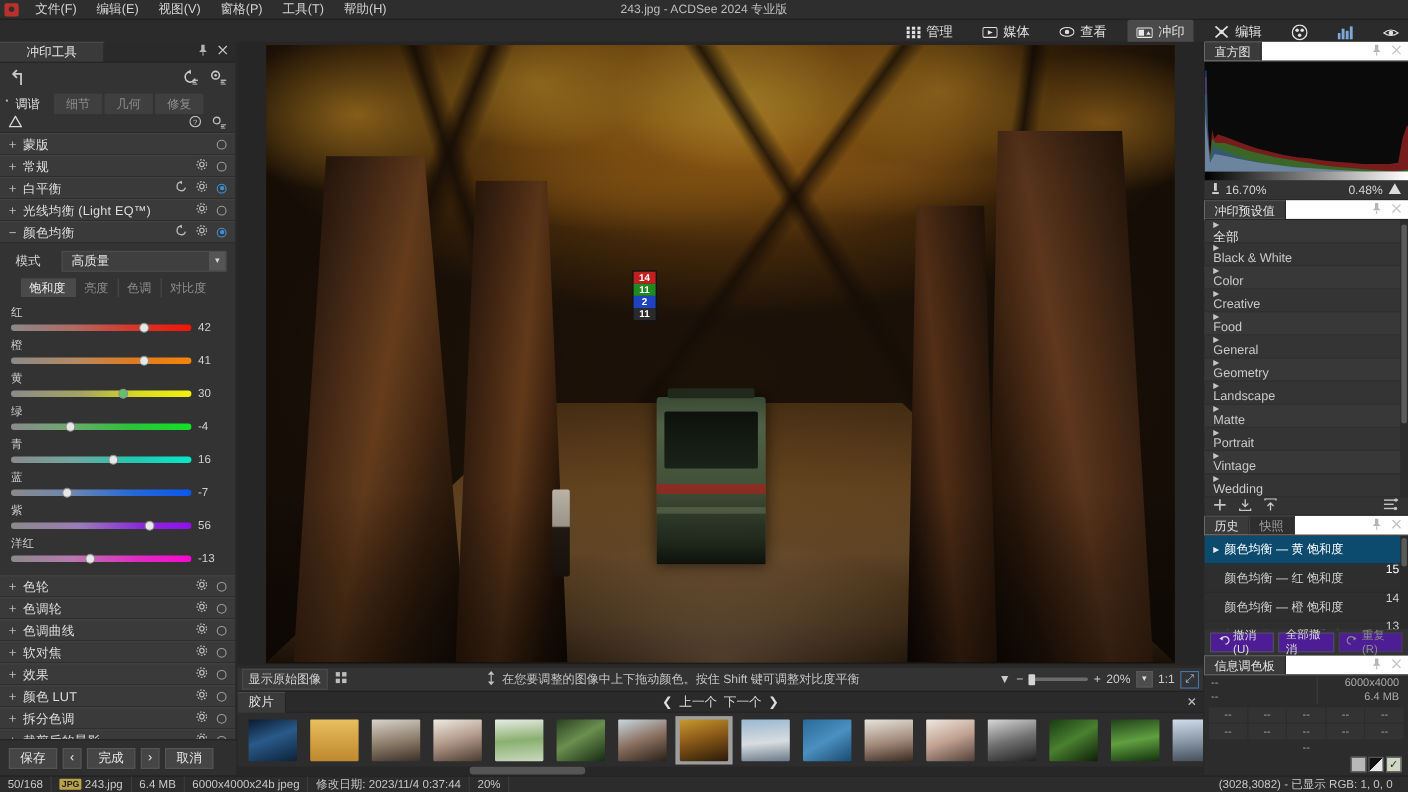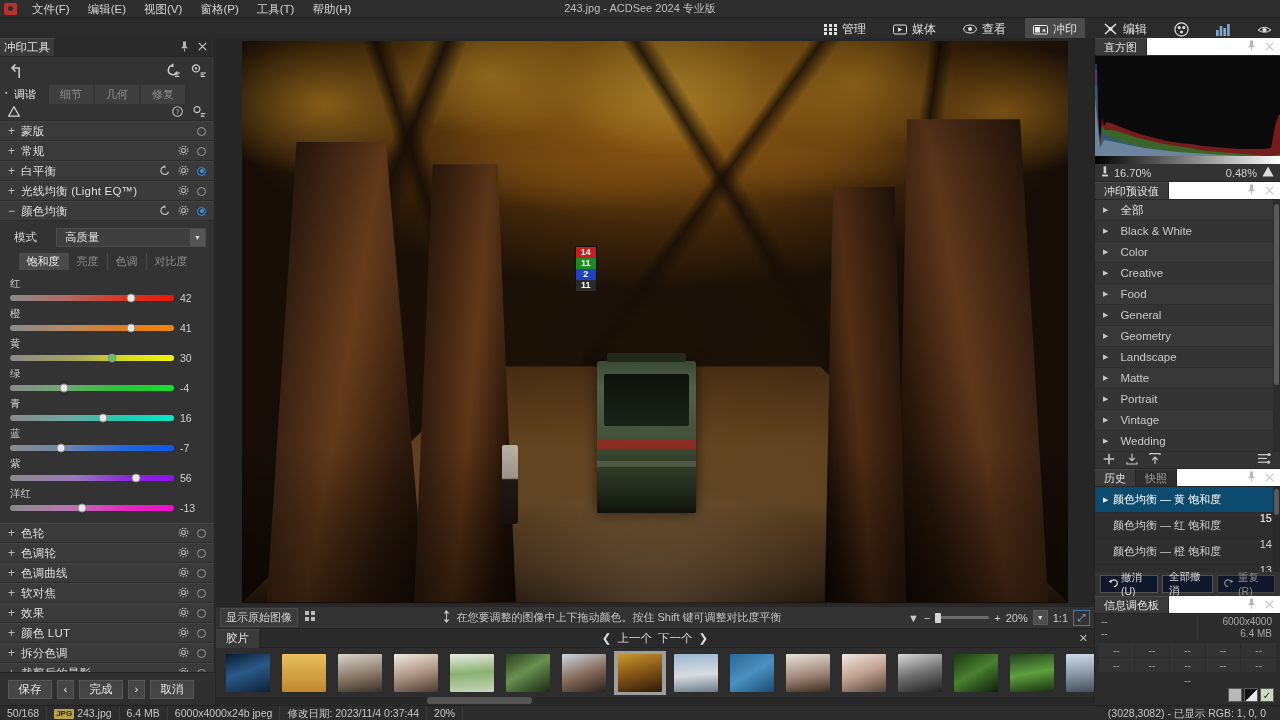--- a/index.html
+++ b/index.html
@@ -54,21 +54,21 @@
   .leftpanel {
     position: absolute; left: 0; top: 38px; width: 215px; height: 634px;
     background: #333333; border-right: 1px solid #242424;
     display: flex; flex-direction: column;
   }
   .panel-tabbar {
     height: 19px; background: #2a2a2a; display: flex; align-items: stretch;
     position: relative; border-bottom: 1px solid #252525;
   }
   .panel-tab {
-    padding: 0 4px; display: flex; align-items: center;
+    padding: 0 24px; display: flex; align-items: center;
     font-size: 11.5px; color: #e2e2e2; background: #3a3a3a;
     border-top: 1px solid #4a4a4a; border-right: 1px solid #252525;
   }
   .panel-tools {
     margin-left: auto; display: flex; align-items: center; gap: 9px;
     padding-right: 7px; color: #b5b5b5; font-size: 11px;
   }
   .toolrow {
     height: 28px; display: flex; align-items: center;
     padding: 0 8px; background: #333333;
@@ -370,22 +370,22 @@
     background: linear-gradient(90deg, #000 0%, #fff 100%);
   }
   .histo-info {
     height: 18px; background: #333333; display: flex; align-items: center;
     padding: 0 6px; font-size: 11px; color: #d2d2d2; gap: 5px;
     border-bottom: 1px solid #272727;
   }
   .histo-info .sp { margin-left: auto; }
   .preset-list { background: #343434; position: relative; }
   .preset-row {
-    height: 21px; display: flex; align-items: center; padding-left: 8px;
-    font-size: 11.5px; color: #bdbdbd; border-bottom: 1px solid #2e2e2e;
+    height: 21px; display: flex; padding-left: 8px;
+    font-size: 11.5px; color: #bdbdbd; border-bottom: 1px solid #2e2e2e; flex-direction: column;
   }
   .preset-row:nth-child(odd) { background: #383838; }
   .preset-row .tri { font-size: 7px; color: #c5c5c5; margin-right: 12px; }
   .preset-row .nm { color: #c9c9c9; }
   .preset-scroll {
     position: absolute; right: 0; top: 0; width: 7px; height: 100%; background: #2c2c2c;
   }
   .preset-scroll .bar {
     position: absolute; left: 1px; top: 4px; width: 5px; height: 72%;
     background: #5a5a5a; border-radius: 3px;
@@ -411,21 +411,21 @@
   }
   .hist-scroll .bar {
     position: absolute; left: 1px; top: 2px; width: 5px; height: 30%;
     background: #5a5a5a; border-radius: 3px;
   }
   .hist-foot {
     height: 24px; display: flex; align-items: center; justify-content: space-between;
     padding: 0 5px; background: #333333; gap: 4px;
   }
   .hbtn {
-    height: 18px; padding: 0 6px; background: #0f172a; border: 1px solid #525252;
+    height: 18px; padding: 0 6px; background: #4c1d95; border: 1px solid #525252;
     display: flex; align-items: center; gap: 3px; font-size: 10.5px; color: #dcdcdc;
   }
   .hbtn.dis { color: #8a8a8a; border-color: #444; }
 
   .infopanel { flex: 0 0 auto; }
   .info-body { background: #2c2c2c; padding: 2px 4px 3px 4px; }
   .info-top { display: flex; font-size: 10px; color: #a8a8a8; }
   .info-top .l { flex: 1; border-right: 1px solid #3d3d3d; padding-left: 2px; line-height: 12px; }
   .info-top .r { width: 78px; text-align: right; padding-right: 4px; line-height: 12px; }
   .info-grid { display: grid; grid-template-columns: repeat(5, 1fr); gap: 1px; margin-top: 3px; }

